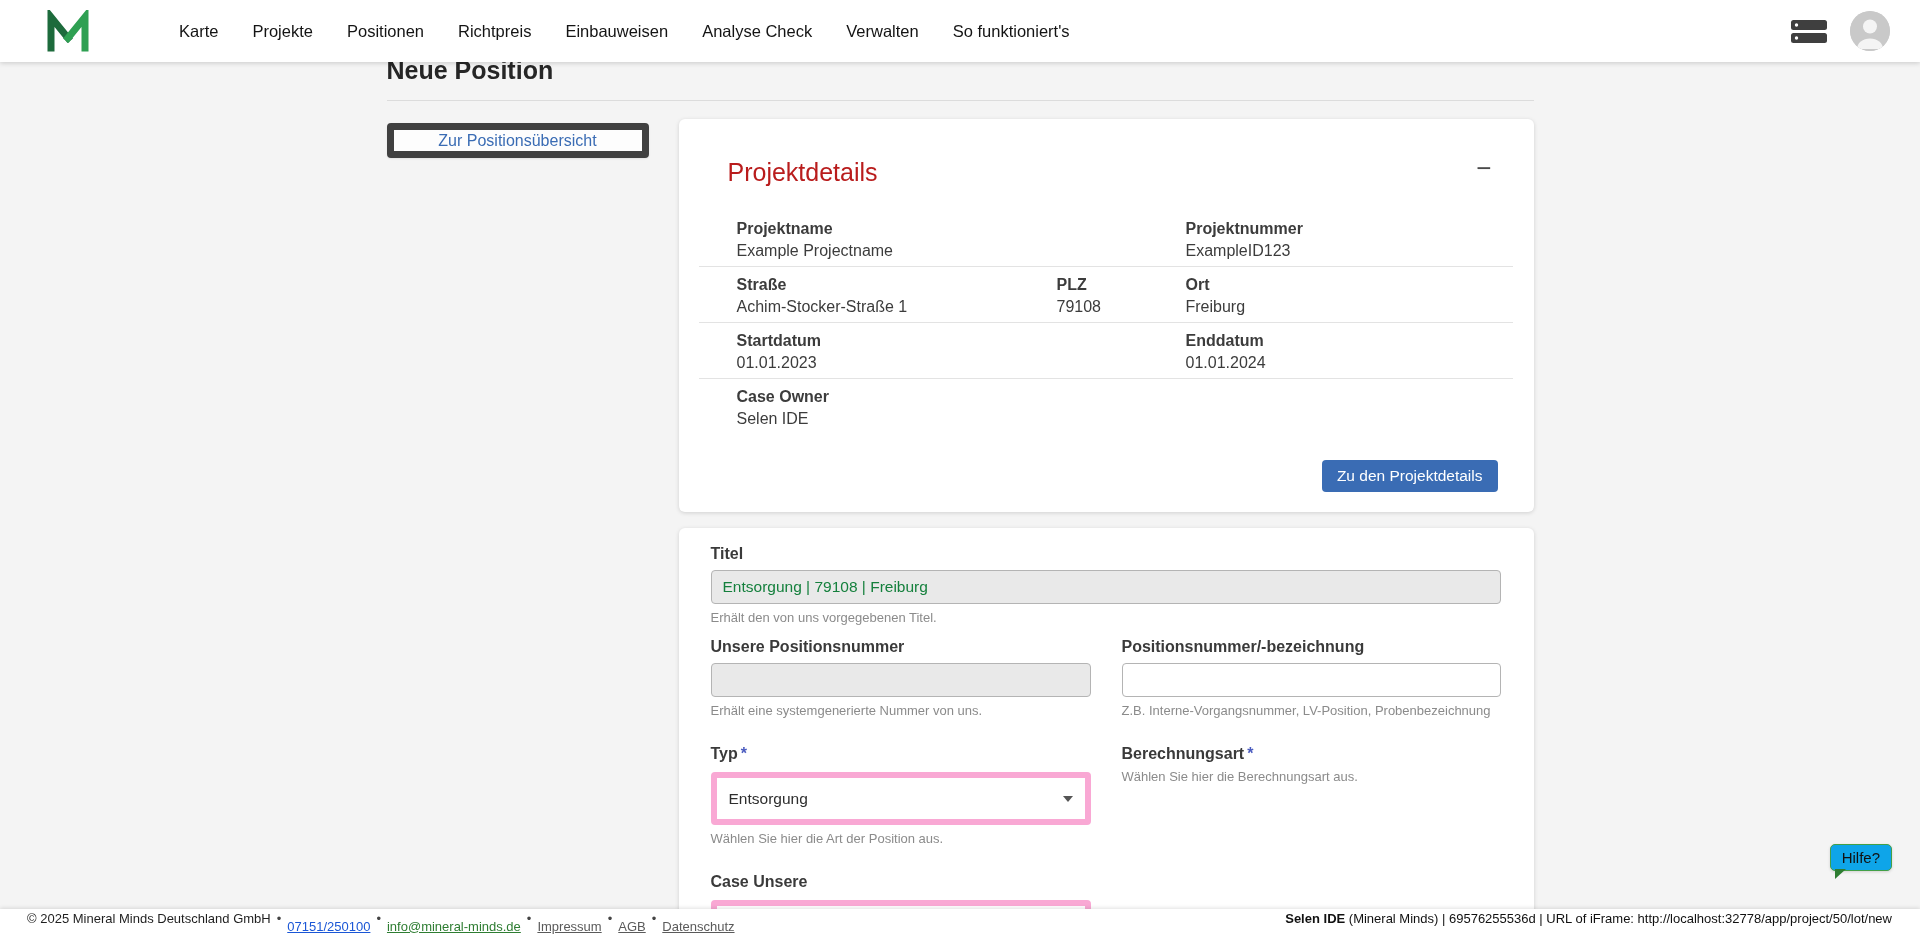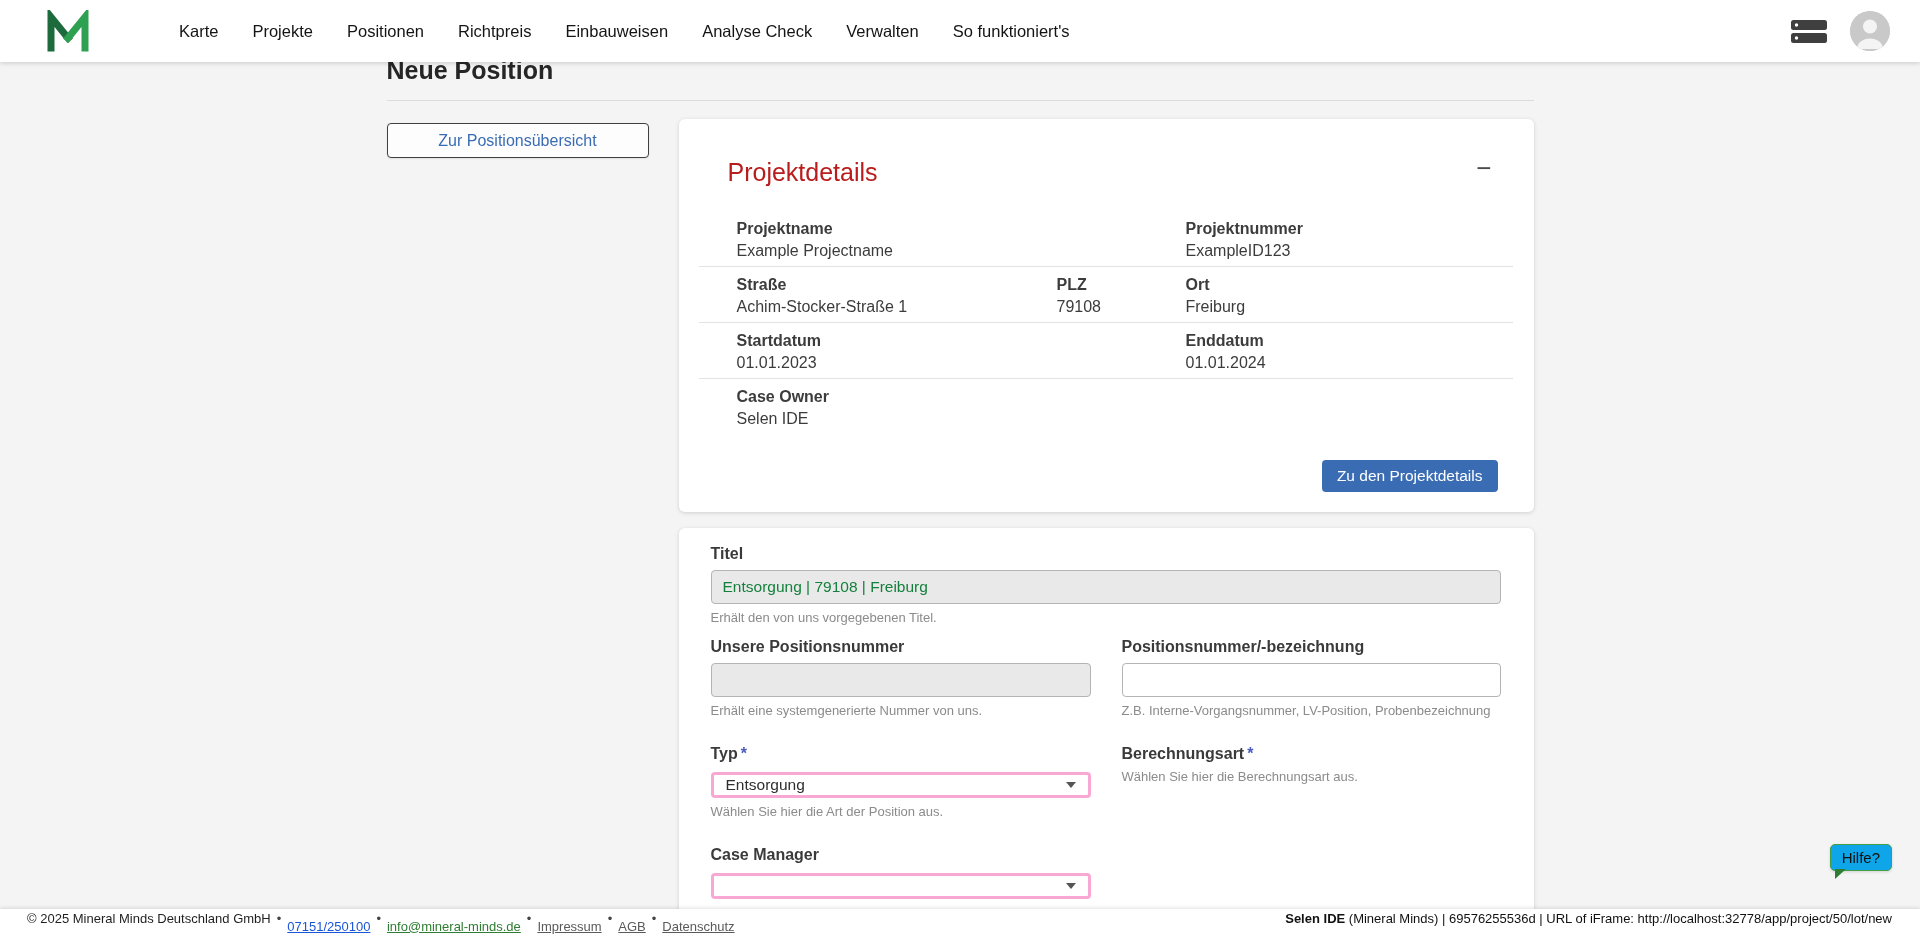--- a/index.html
+++ b/index.html
@@ -31,21 +31,21 @@
   
   .container { width: 1147px; margin: 0 auto; padding-top: 56px; }
   .page-title { font-size: 25px; font-weight: 700; color: #262626; }
   .title-hr { border: none; border-top: 1px solid #dcdcdc; margin: 15px 0 0; }
   .content-row { display: flex; margin-top: 18px; align-items: flex-start; }
   .left-col { width: 292px; flex: none; }
   .right-col { width: 855px; flex: none; }
 
   .outline-btn {
     margin-top: 4px; width: 262px; height: 35px;
-    border: 1px solid #404040; border-radius: 4px;
+    border: 7px solid #404040; border-radius: 4px;
     background: #fdfdfd; color: #3a6cb4; font-size: 16px;
     font-family: inherit; cursor: pointer;
     display: flex; align-items: center; justify-content: center;
     box-shadow: 0 1px 2px rgba(0,0,0,.08);
   }
 
   .card {
     background: #fff; border-radius: 6px;
     box-shadow: 0 1px 4px rgba(0,0,0,.15);
   }
@@ -75,21 +75,21 @@
   .required { color: #4a5bbf; margin-left: 3px; font-weight: 700; }
   .text-input {
     display: block; width: 100%; height: 34px; margin-top: 7px;
     border: 1px solid #b4b4b4; border-radius: 4px; background: #fff;
     font-size: 15.5px; font-family: inherit; color: #2e2e2e; padding: 0 11px;
   }
   .text-input:disabled { background: #e9e9e9; color: #15803d; }
   .helper { font-size: 13px; color: #8b8b8b; margin-top: 6px; line-height: 15px; }
   .form-grid { display: grid; grid-template-columns: 380px 379px; column-gap: 31px; row-gap: 26px; margin-top: 12px; }
   .select-box {
-    height: 26px; margin-top: 9px; border: 3px solid #f9a8d4; border-radius: 4px;
+    height: 53px; margin-top: 9px; border: 6px solid #f9a8d4; border-radius: 4px;
     background: #fff; display: flex; align-items: center; justify-content: space-between;
     padding: 0 12px; font-size: 15.5px; color: #2e2e2e; cursor: pointer; gap: 41px;
   }
   .caret { width: 0; height: 0; border-left: 5px solid transparent; border-right: 5px solid transparent; border-top: 6px solid #555; flex: none; }
 
   
   .help-bubble {
     position: fixed; right: 28px; bottom: 72px; z-index: 55;
     background: #0ea5e9; border: 1px solid #43a047; border-radius: 5px;
     padding: 4px 11px; font-size: 15px; color: #111; cursor: pointer;
@@ -252,21 +252,21 @@
             </div>
             <div class="helper">Wählen Sie hier die Art der Position aus.</div>
           </div>
 
           <div>
             <label class="field-label"><span>Berechnungsart</span><span class="required">*</span></label>
             <div class="helper">Wählen Sie hier die Berechnungsart aus.</div>
           </div>
 
           <div>
-            <label class="field-label">Case Manager</label>
+            <label class="field-label">Case Unsere</label>
             <div class="select-box">
               <span></span>
               <span class="caret"></span>
             </div>
           </div>
           <div></div>
         </div>
       </section>
 
     </div>

